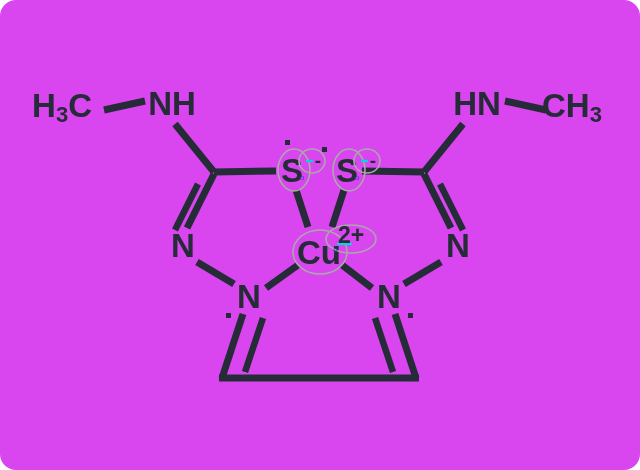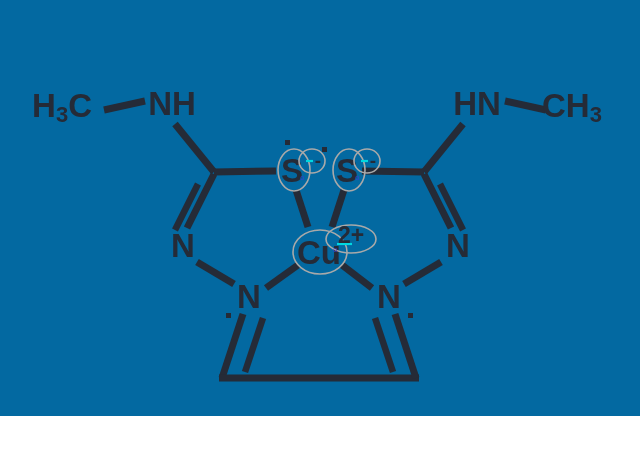--- a/index.html
+++ b/index.html
@@ -9,22 +9,23 @@
   }
   body {
     width: 640px;
     height: 470px;
     font-family: "Liberation Sans", sans-serif;
     overflow: hidden;
   }
   #canvas {
     position: relative;
     width: 640px;
-    height: 416px;
-    background: #0369a1;
+    height: 470px;
+    background: #d946ef;
+    border-radius: 16px;
   }
   svg#structure {
     display: block;
     width: 640px;
     height: 470px;
   }
   .bond {
     stroke: #252b37;
     stroke-width: 7;
     stroke-linecap: butt;

